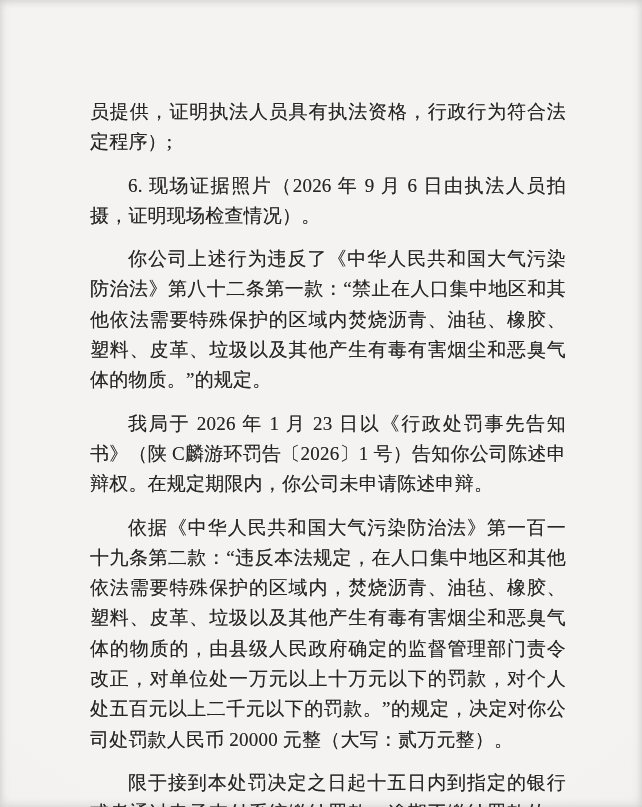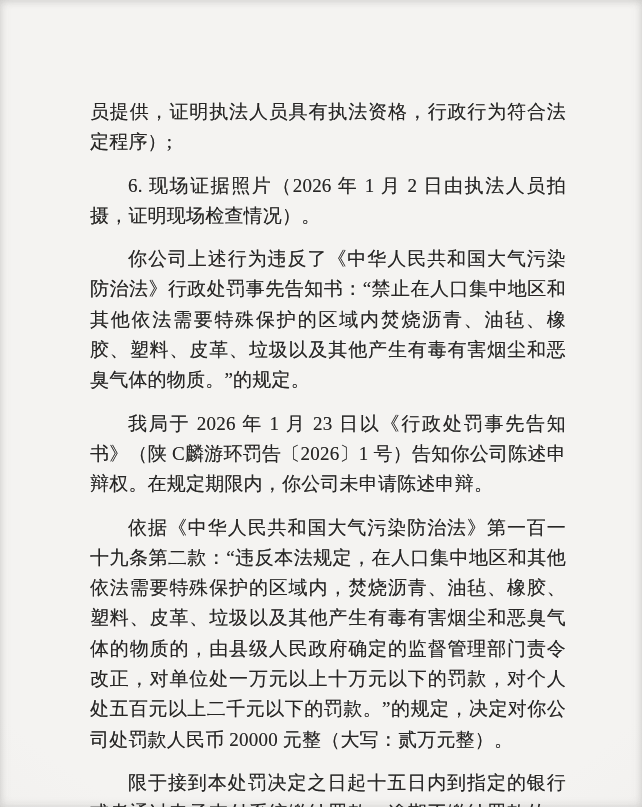--- a/index.html
+++ b/index.html
@@ -44,19 +44,19 @@
   .para.indent {
     text-indent: 2em;
   }
 </style>
 </head>
 <body>
 
 <div class="scan-page">
   <div class="doc-body">
       <p class="para">员提供，证明执法人员具有执法资格，行政行为符合法定程序）;</p>
-      <p class="para indent">6. 现场证据照片（2026 年 1 月 2 日由执法人员拍摄，证明现场检查情况）。</p>
-      <p class="para indent">你公司上述行为违反了《中华人民共和国大气污染防治法》行政处罚事先告知书：“禁止在人口集中地区和其他依法需要特殊保护的区域内焚烧沥青、油毡、橡胶、塑料、皮革、垃圾以及其他产生有毒有害烟尘和恶臭气体的物质。”的规定。</p>
+      <p class="para indent">6. 现场证据照片（2026 年 9 月 6 日由执法人员拍摄，证明现场检查情况）。</p>
+      <p class="para indent">你公司上述行为违反了《中华人民共和国大气污染防治法》第八十二条第一款：“禁止在人口集中地区和其他依法需要特殊保护的区域内焚烧沥青、油毡、橡胶、塑料、皮革、垃圾以及其他产生有毒有害烟尘和恶臭气体的物质。”的规定。</p>
       <p class="para indent">我局于 2026 年 1 月 23 日以《行政处罚事先告知书》（陕 C麟游环罚告〔2026〕1 号）告知你公司陈述申辩权。在规定期限内，你公司未申请陈述申辩。</p>
       <p class="para indent">依据《中华人民共和国大气污染防治法》第一百一十九条第二款：“违反本法规定，在人口集中地区和其他依法需要特殊保护的区域内，焚烧沥青、油毡、橡胶、塑料、皮革、垃圾以及其他产生有毒有害烟尘和恶臭气体的物质的，由县级人民政府确定的监督管理部门责令改正，对单位处一万元以上十万元以下的罚款，对个人处五百元以上二千元以下的罚款。”的规定，决定对你公司处罚款人民币 20000 元整（大写：贰万元整）。</p>
       <p class="para indent">限于接到本处罚决定之日起十五日内到指定的银行或者通过电子支付系统缴纳罚款。逾期不缴纳罚款的，我局可以根据《中华人民共和国行政处罚法》第七十二条第一款第一项规定每日按罚款数额的百分之三加处罚款。</p>
     </div>
 </div>
 
 </body></html>

